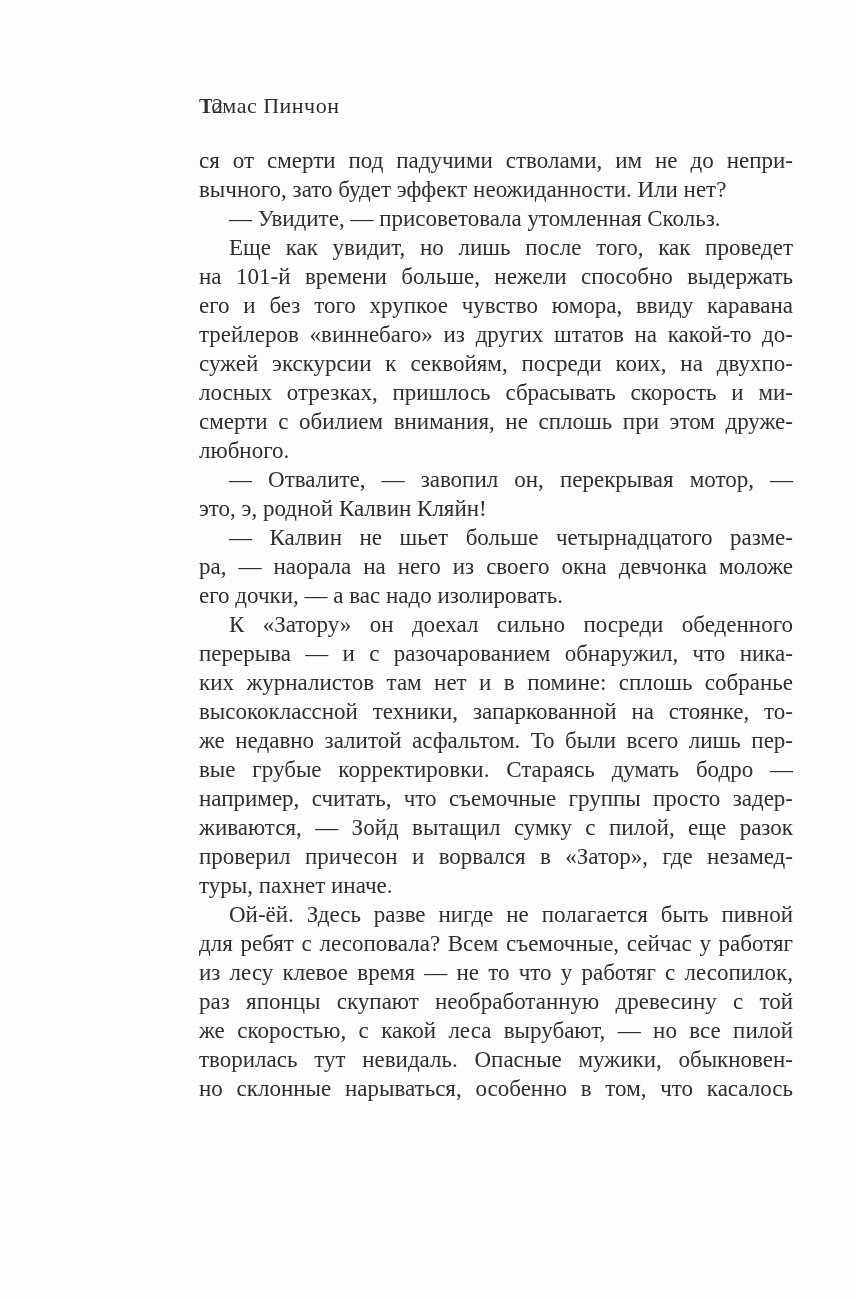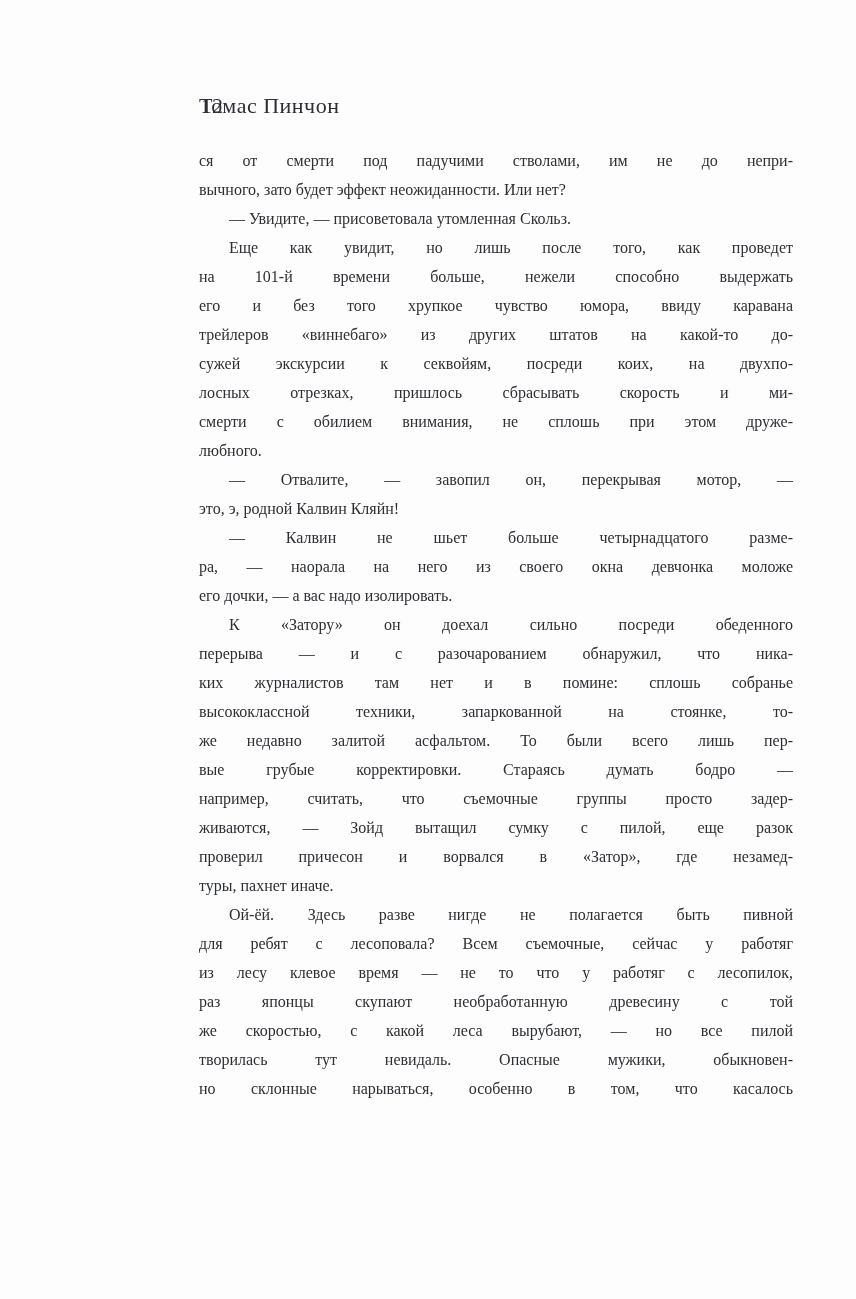--- a/index.html
+++ b/index.html
@@ -34,21 +34,21 @@
   }
   .running-header {
     display: block;
     text-align: left;
     letter-spacing: 0.5px;
   }
   .body-text {
     position: absolute;
     left: 152px; top: 146px;
     width: 594px;
-    font-size: 16px;
+    font-size: 23px;
     line-height: 29px;
   }
   .line {
     height: 29px;
     text-align: justify;
     text-align-last: justify;
     white-space: normal;
   }
   .line.last {
     text-align-last: left;

